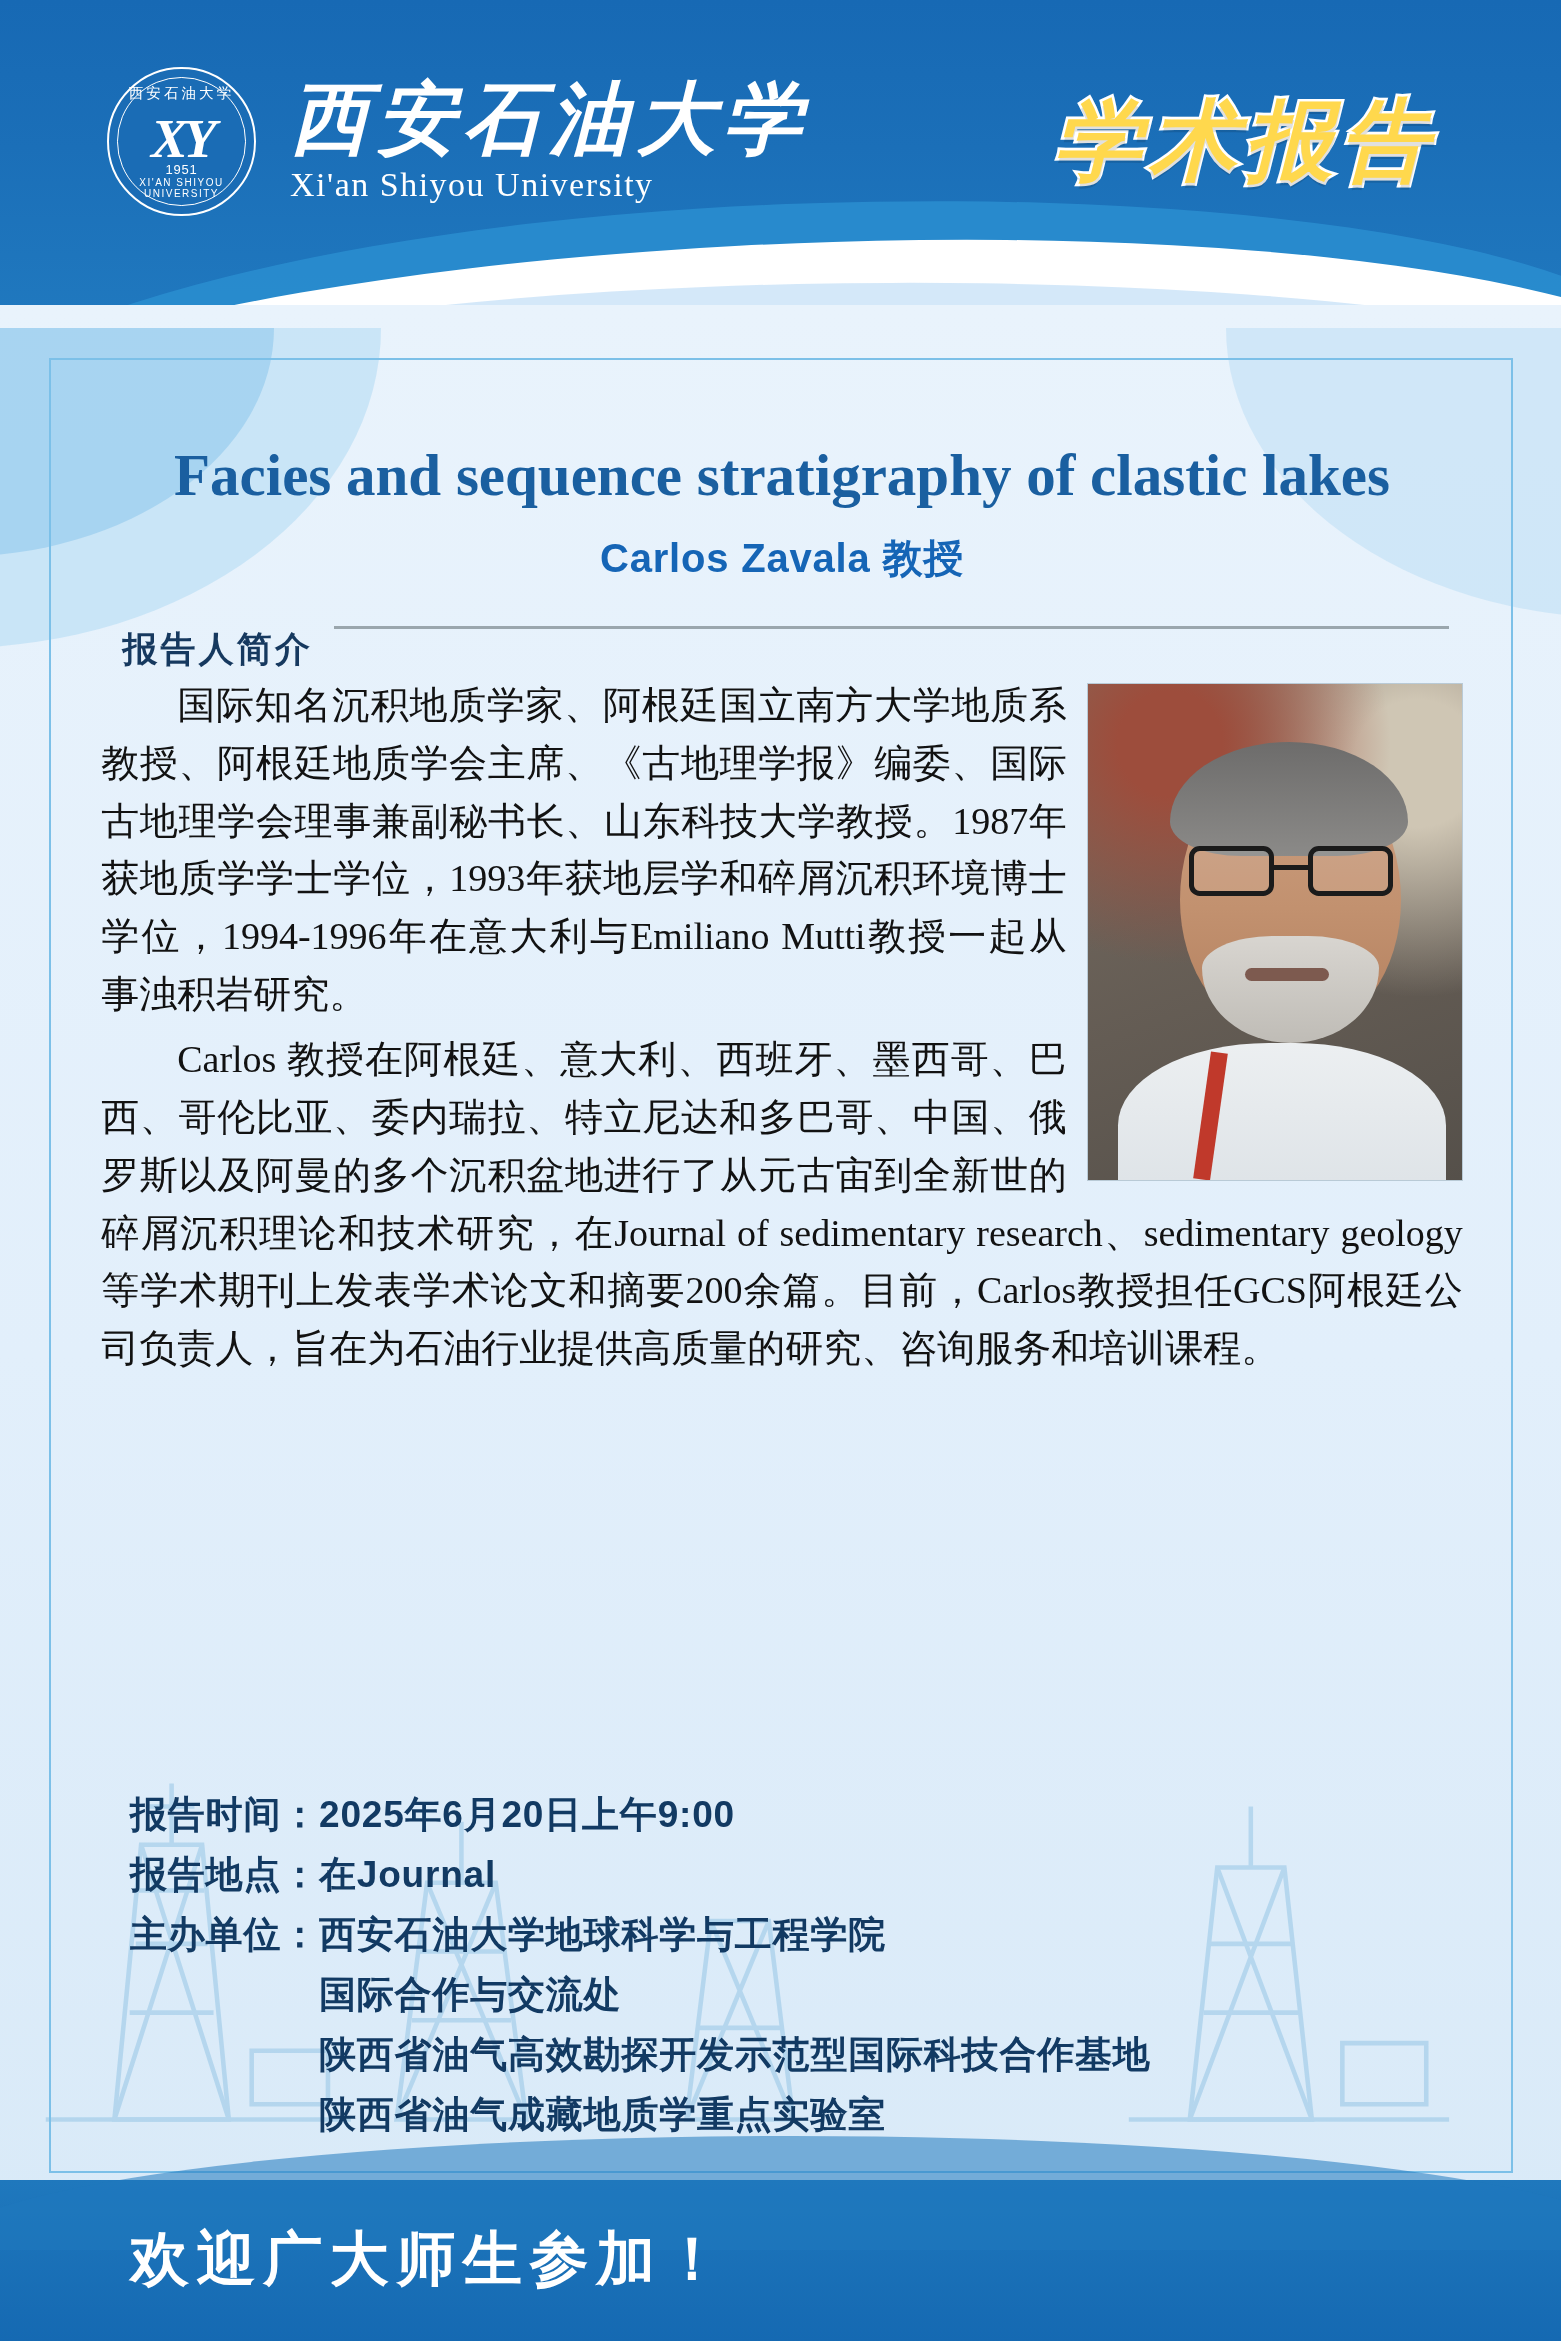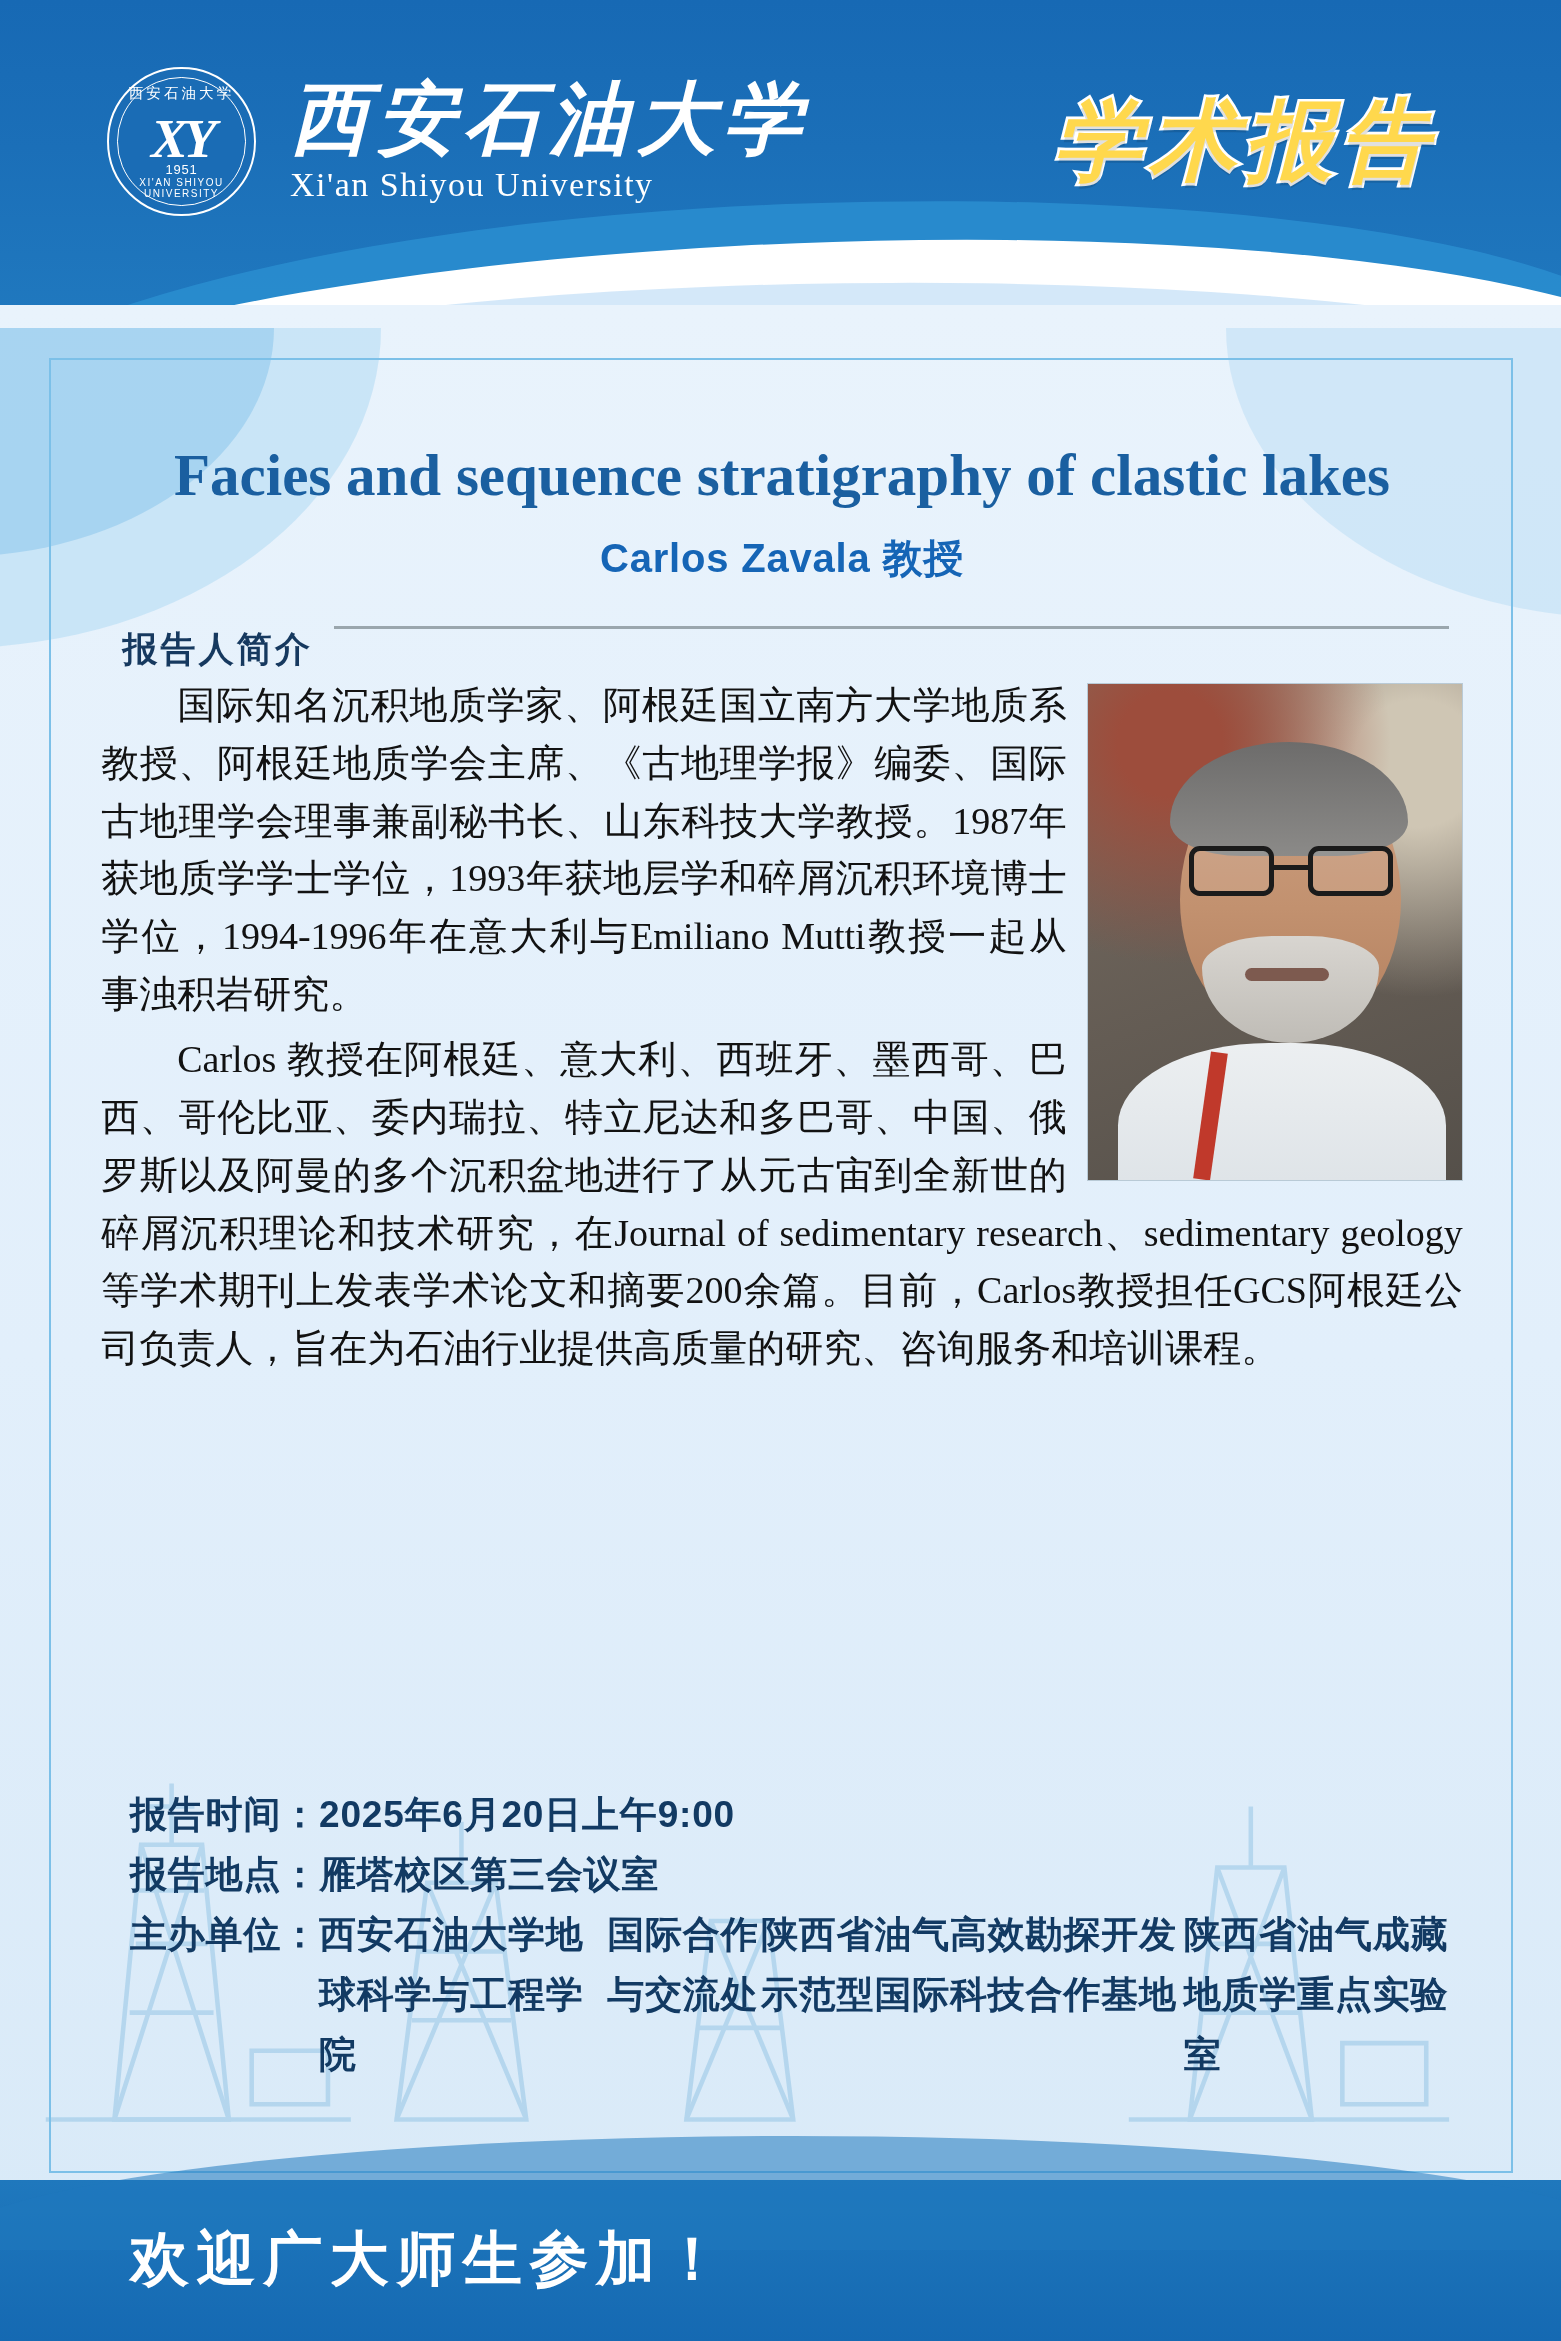--- a/index.html
+++ b/index.html
@@ -399,21 +399,21 @@
   }
   .info-row {
     display: flex;
     align-items: flex-start;
   }
   .info-label {
     white-space: nowrap;
   }
   .info-values {
     display: flex;
-    flex-direction: row;
+    flex-direction: column;
   }
 
   
   .footer {
     position: absolute;
     left: 0;
     bottom: 0;
     width: 1562px;
     height: 162px;
     background: linear-gradient(180deg,#1f78bd 0%, #1569b2 100%);
@@ -525,21 +525,21 @@
     </div>
   </div>
 
   <div class="info">
     <div class="info-row">
       <span class="info-label">报告时间：</span>
       <span>2025年6月20日上午9:00</span>
     </div>
     <div class="info-row">
       <span class="info-label">报告地点：</span>
-      <span>雁塔校区第三会议室</span>
+      <span>在Journal</span>
     </div>
     <div class="info-row">
       <span class="info-label">主办单位：</span>
       <span class="info-values">
         <span>西安石油大学地球科学与工程学院</span>
         <span>国际合作与交流处</span>
         <span>陕西省油气高效勘探开发示范型国际科技合作基地</span>
         <span>陕西省油气成藏地质学重点实验室</span>
       </span>
     </div>

